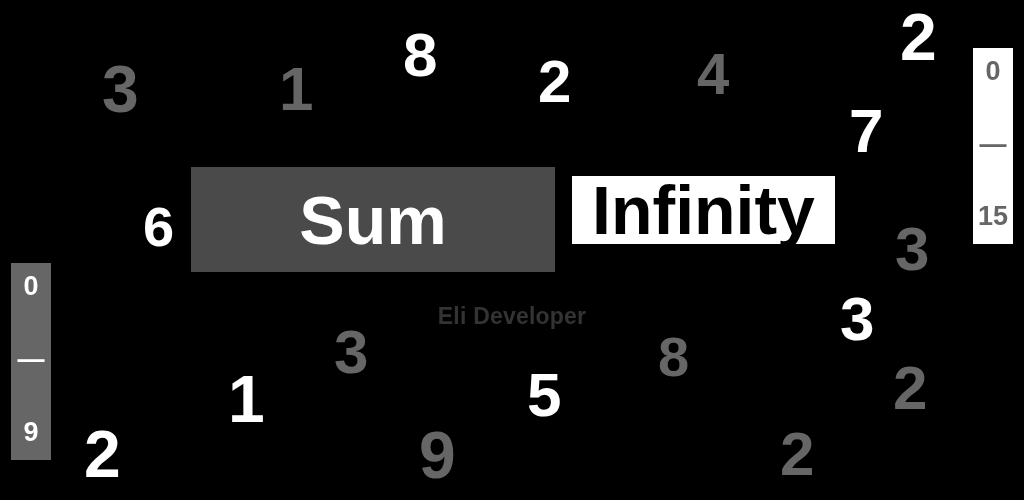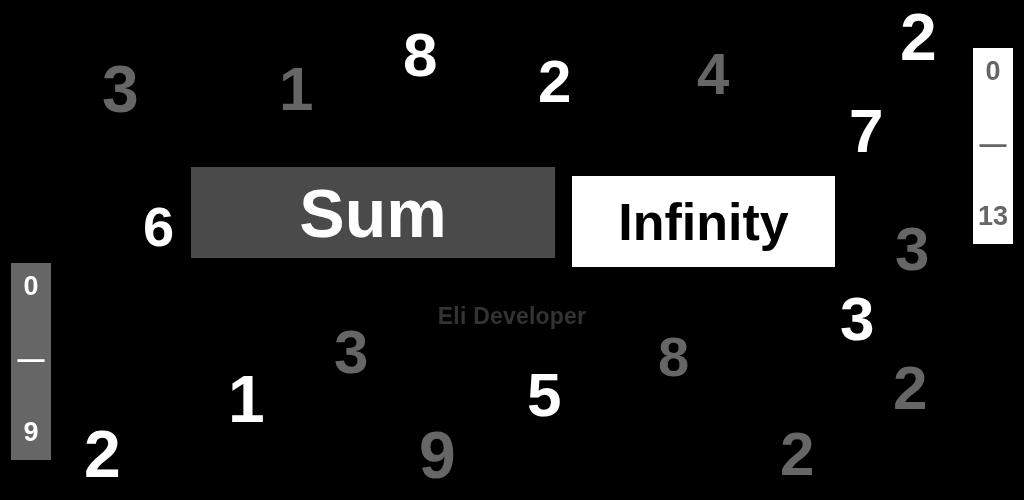--- a/index.html
+++ b/index.html
@@ -37,33 +37,33 @@
     font-family: "Liberation Sans", sans-serif;
     font-weight: bold;
     line-height: 1;
     box-sizing: border-box;
     white-space: pre;
   }
   #sum-button {
     left: 191px;
     top: 167px;
     width: 364px;
-    height: 91px;
+    height: 105px;
     background: #4a4a4a;
     color: #ffffff;
     font-size: 68px;
   }
   #infinity-button {
     left: 572px;
     top: 176px;
     width: 263px;
-    height: 91px;
+    height: 68px;
     background: #ffffff;
     color: #000000;
-    font-size: 52px;
+    font-size: 68px;
   }
 
   
   #subtitle {
     position: absolute;
     left: 0;
     top: 303px;
     width: 1024px;
     text-align: center;
     font-size: 23px;
@@ -151,16 +151,16 @@
 
   <div class="range-panel" id="left-range-panel" style="background: rgb(102, 102, 102); color: rgb(255, 255, 255);">
     <span class="range-val">0</span>
     <span class="range-dash">—</span>
     <span class="range-val">9</span>
   </div>
 
   <div class="range-panel" id="right-range-panel" style="background: rgb(255, 255, 255); color: rgb(102, 102, 102);">
     <span class="range-val">0</span>
     <span class="range-dash">—</span>
-    <span class="range-val">13</span>
+    <span class="range-val">15</span>
   </div>
 
 </div>
 
 </body></html>

